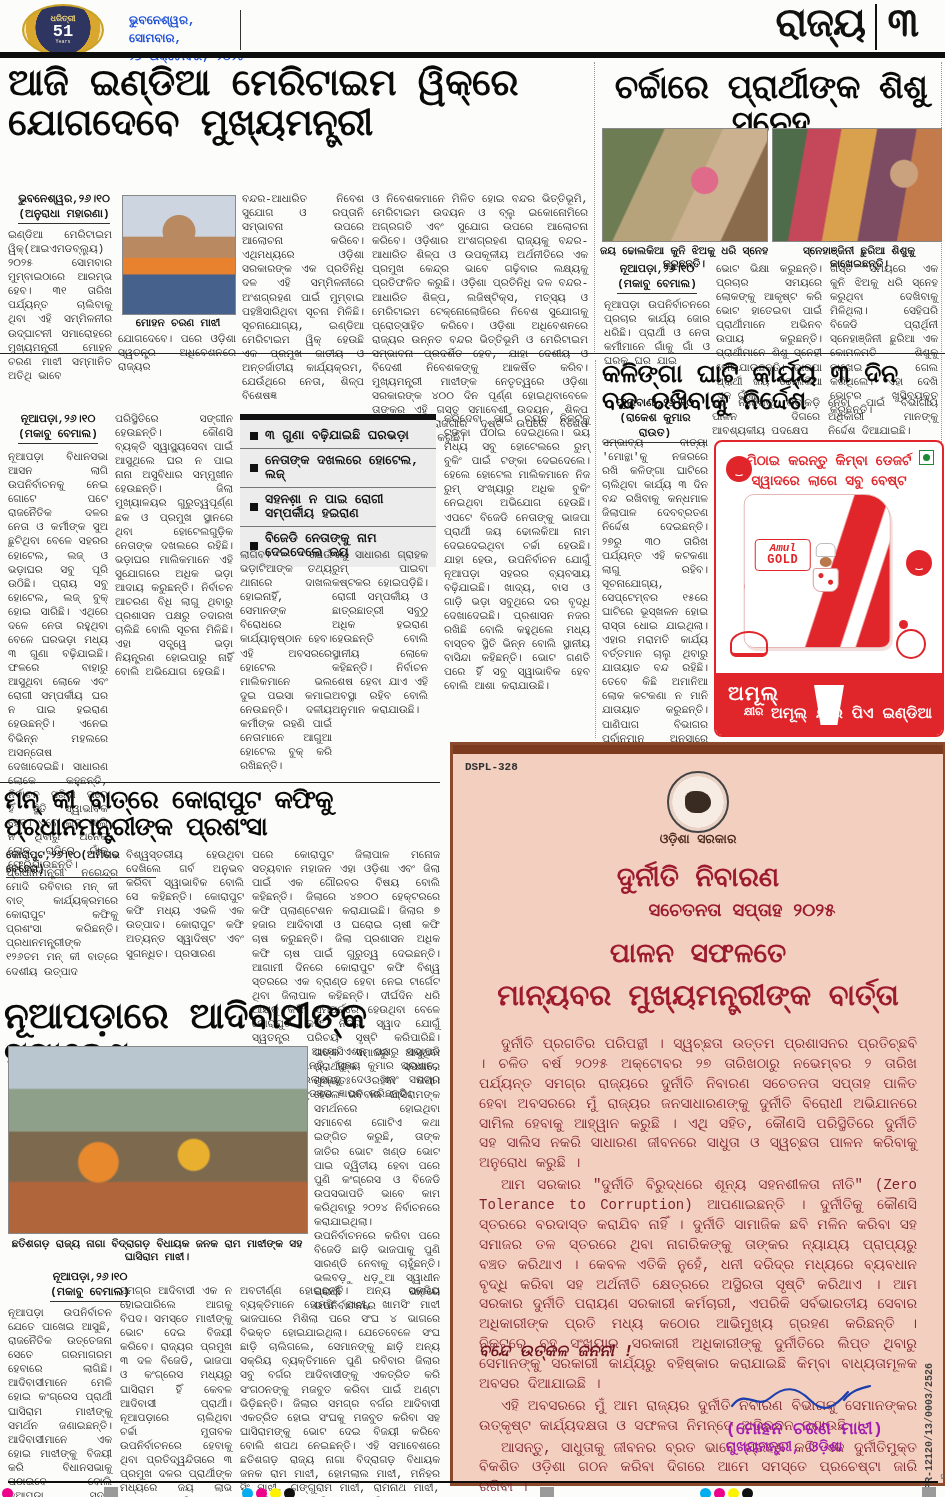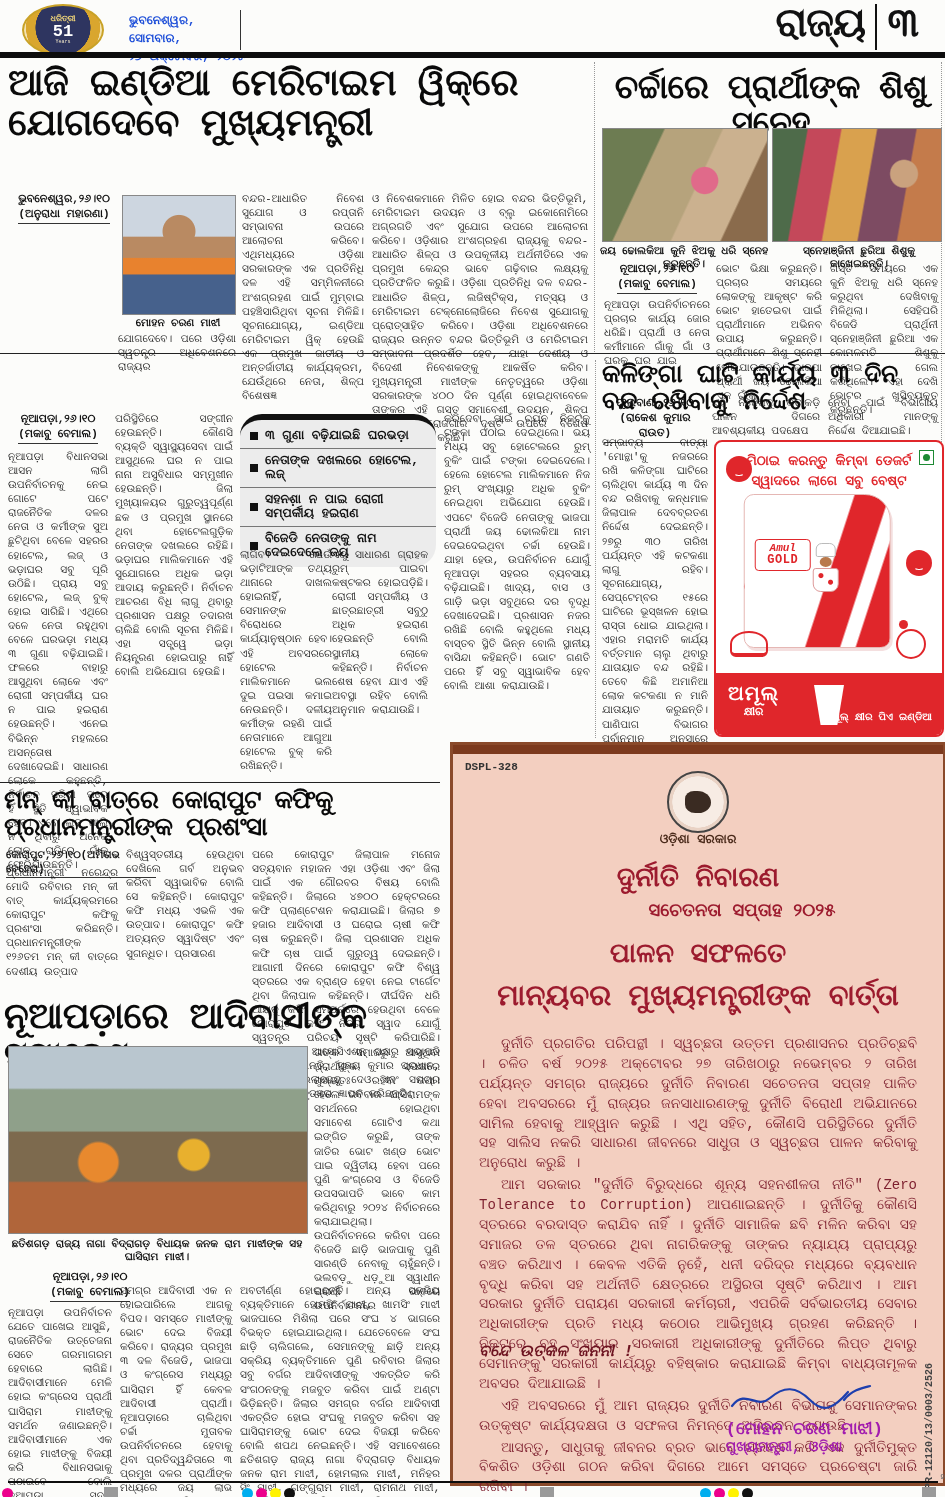--- a/index.html
+++ b/index.html
@@ -37,21 +37,21 @@
      radial-gradient(circle at 62% 46%,#e06a8a 0 11%,transparent 12%),
      linear-gradient(115deg,#6d7c52 0 28%,#b6a37c 29% 55%,#cbb18f 56% 78%,#8a6b4c 79%);}
   .ph-child2{background:
      radial-gradient(circle at 78% 40%,#caa27e 0 9%,transparent 10%),
      linear-gradient(100deg,#4e6b4a 0 18%,#c4485a 19% 36%,#d9a14e 37% 55%,#7d4b62 56% 76%,#c47b4b 77%);}
   .ph-rally{background:
      radial-gradient(circle at 30% 62%,#e8892e 0 8%,transparent 9%),
      radial-gradient(circle at 62% 58%,#e8b02e 0 7%,transparent 8%),
      linear-gradient(180deg,#b9c6cf 0 22%,#8fa08a 23% 45%,#7d6a4e 46% 72%,#b0653a 73%);}
   
-  .bbox{background:#ececec;border-top:6px solid #121212;padding:4px 0 2px 0;border-radius:22px;}
+  .bbox{background:#ececec;border-top:6px solid #121212;padding:4px 0 2px 0;}
   .bbox .bitem{display:flex;align-items:center;gap:7px;padding:5px 10px;border-bottom:1px solid #777;
     font-size:12.5px;font-weight:800;}
   .bbox .bitem:last-child{border-bottom:none;}
   .bsq{width:8px;height:8px;background:#111;flex:0 0 auto;}
   
   .amul{border:2px solid #e0262b;border-radius:8px;background:#fff;overflow:hidden;}
   .amul .tag{color:#e0262b;font-weight:800;font-size:13.5px;text-align:center;line-height:1.45;margin-top:10px;}
   .vegmark{position:absolute;right:8px;top:8px;width:13px;height:13px;border:1.5px solid #1d8a34;display:flex;align-items:center;justify-content:center;}
   .vegmark i{width:7px;height:7px;border-radius:50%;background:#1d8a34;}
   .smiley{position:absolute;width:26px;height:26px;border-radius:50%;background:#e0262b;color:#fff;
@@ -66,21 +66,21 @@
   .mascot{position:absolute;left:68px;top:48px;width:26px;height:52px;}
   .mascot .hat{width:18px;height:12px;background:#fff;border:1px solid #bbb;border-radius:6px 6px 2px 2px;margin:0 auto;}
   .mascot .face{width:12px;height:10px;background:#b9794c;border-radius:50%;margin:0 auto;}
   .mascot .dress{width:24px;height:22px;margin:1px auto 0;background:
       radial-gradient(circle at 30% 30%,#e0262b 0 2px,transparent 3px),
       radial-gradient(circle at 70% 60%,#e0262b 0 2px,transparent 3px),#fff;border:1px solid #d99;border-radius:3px 3px 8px 8px;}
   .amul-band{position:absolute;left:0;bottom:0;width:100%;height:62px;background:#e0262b;color:#fff;}
   .amul-band .bl{position:absolute;left:12px;top:10px;text-align:center;font-weight:800;}
   .amul-band .bl .b1{font-size:20px;letter-spacing:1px;}
   .amul-band .bl .b2{font-size:11px;}
-  .amul-band .br{position:absolute;right:10px;bottom:12px;font-size:10px;font-weight:800;}
+  .amul-band .br{position:absolute;right:10px;bottom:12px;font-size:15px;font-weight:800;}
   .milkdrop{position:absolute;left:50%;transform:translateX(-50%);bottom:10px;width:30px;height:40px;
     background:linear-gradient(#fff,#fff);clip-path:polygon(0 0,100% 0,78% 100%,22% 100%);}
   .deco-dot{position:absolute;width:9px;height:9px;border-radius:50%;background:#e0262b;}
   .deco-ring{position:absolute;border:2px solid #e0262b;border-radius:50%;}
   
   .gov{border:3px solid #8a4a2b;background:#f3cfc0;}
   .gov-topbar{position:absolute;left:0;top:0;width:100%;height:9px;background:#7c3a1e;}
   .gov-code{position:absolute;left:12px;top:16px;font-size:11px;font-weight:700;color:#333;}
   .gov-emblem{position:absolute;left:50%;transform:translateX(-50%);top:26px;width:58px;height:58px;border-radius:50%;
      border:2px solid #444;background:radial-gradient(circle at 50% 50%,#f7ece4 0 62%,#e9d2c4 63%);
@@ -120,20 +120,21 @@
   <div class="abs hdr-secrule"></div>
   <div class="abs hdr-page">୩</div>
   <div class="abs rule-thick"></div>
 
   <div class="abs headline" style="left:8px;top:66px;width:582px;font-size:37px;">ଆଜି ଇଣ୍ଡିଆ ମେରିଟାଇମ ୱିକ୍‌ରେ ଯୋଗଦେବେ ମୁଖ୍ୟମନ୍ତ୍ରୀ</div>
 
   <div class="abs dateline" style="left:8px;top:192px;width:112px;">
     <span>ଭୁବନେଶ୍ୱର,୨୬।୧୦</span><br>
     <span class="credit">(ଅନୁରାଧା ମହାରଣା)</span>
   </div>
+  <div class="abs col" style="left:8px;top:228px;width:104px;height:120px;">ଇଣ୍ଡିଆ ମେରିଟାଇମ ୱିକ୍(ଆଇଏମଡବ୍ଲ୍ୟୁ) ୨୦୨୫ ସୋମବାର ମୁମ୍ବାଇଠାରେ ଆରମ୍ଭ ହେବ। ୩୧ ତାରିଖ ପର୍ଯ୍ୟନ୍ତ ଚାଲିବାକୁ ଥିବା ଏହି ସମ୍ମିଳନୀର ଉଦ୍‌ଘାଟନୀ ସମାରୋହରେ ମୁଖ୍ୟମନ୍ତ୍ରୀ ମୋହନ ଚରଣ ମାଝୀ ସମ୍ମାନିତ ଅତିଥି ଭାବେ</div>
 
   <div class="abs photo ph-majhi" style="left:122px;top:195px;width:112px;height:118px;border:1px solid #888;"></div>
   <div class="abs caption" style="left:116px;top:317px;width:124px;">ମୋହନ ଚରଣ ମାଝୀ</div>
   <div class="abs col" style="left:118px;top:332px;width:118px;height:20px;">ଯୋଗଦେବେ। ପରେ ଓଡ଼ିଶା ସ୍ୱତନ୍ତ୍ର ଅଧିବେଶନରେ ରାଜ୍ୟର</div>
 
   <div class="abs col" style="left:242px;top:192px;width:122px;height:158px;">ବନ୍ଦର-ଆଧାରିତ ନିବେଶ ସୁଯୋଗ ଓ ରପ୍ତାନି ସମ୍ଭାବନା ଉପରେ ଆଲୋଚନା କରିବେ। ଏଥିମଧ୍ୟରେ ଓଡ଼ିଶା ସରକାରଙ୍କ ଏକ ପ୍ରତିନିଧି ଦଳ ଏହି ସମ୍ମିଳନୀରେ ଅଂଶଗ୍ରହଣ ପାଇଁ ମୁମ୍ବାଇ ପହଞ୍ଚିସାରିଥିବା ସୂଚନା ମିଳିଛି। ସୂଚନାଯୋଗ୍ୟ, ଇଣ୍ଡିଆ ମେରିଟାଇମ ୱିକ୍ ହେଉଛି ଏକ ପ୍ରମୁଖ ଜାତୀୟ ଓ ଅନ୍ତର୍ଜାତୀୟ କାର୍ଯ୍ୟକ୍ରମ, ଯେଉଁଥିରେ ନେତା, ଶିଳ୍ପ ବିଶେଷଜ୍ଞ</div>
   <div class="abs col" style="left:372px;top:192px;width:216px;height:158px;">ଓ ନିବେଶକମାନେ ମିଳିତ ହୋଇ ବନ୍ଦର ଭିତ୍ତିଭୂମି, ମେରିଟାଇମ ଉଦୟନ ଓ ବ୍ଲୁ ଇକୋନୋମିରେ ଅଗ୍ରଗତି ଏବଂ ସୁଯୋଗ ଉପରେ ଆଲୋଚନା କରିବେ। ଓଡ଼ିଶାର ଅଂଶଗ୍ରହଣ ରାଜ୍ୟକୁ ବନ୍ଦର-ଆଧାରିତ ଶିଳ୍ପ ଓ ଉପକୂଳୀୟ ଅର୍ଥନୀତିରେ ଏକ ପ୍ରମୁଖ କେନ୍ଦ୍ର ଭାବେ ଗଢ଼ିବାର ଲକ୍ଷ୍ୟକୁ ପ୍ରତିଫଳିତ କରୁଛି। ଓଡ଼ିଶା ପ୍ରତିନିଧି ଦଳ ବନ୍ଦର-ଆଧାରିତ ଶିଳ୍ପ, ଲଜିଷ୍ଟିକ୍ସ, ମତ୍ସ୍ୟ ଓ ମେରିଟାଇମ ଟେକ୍ନୋଲୋଜିରେ ନିବେଶ ସୁଯୋଗକୁ ପ୍ରୋତ୍ସାହିତ କରିବେ। ଓଡ଼ିଶା ଅଧିବେଶନରେ ରାଜ୍ୟର ଉନ୍ନତ ବନ୍ଦର ଭିତ୍ତିଭୂମି ଓ ମେରିଟାଇମ ସମ୍ଭାବନା ପ୍ରଦର୍ଶିତ ହେବ, ଯାହା ଦେଶୀୟ ଓ ବିଦେଶୀ ନିବେଶକଙ୍କୁ ଆକର୍ଷିତ କରିବ। ମୁଖ୍ୟମନ୍ତ୍ରୀ ମାଝୀଙ୍କ ନେତୃତ୍ୱରେ ଓଡ଼ିଶା ସରକାରଙ୍କ ୪୦୦ ଦିନ ପୂର୍ଣ୍ଣ ହୋଇଥିବାବେଳେ ତାଙ୍କର ଏହି ଗସ୍ତ ସମାବେଶୀ ଉଦୟନ, ଶିଳ୍ପ ବୃଦ୍ଧି ଓ ରୋଜଗାର ଦୃଷ୍ଟି ଉପରେ ବିଶେଷ ଗୁରୁତ୍ୱ ବହନ କରୁଛି।</div>
 
   <div class="abs vdot" style="left:594px;top:62px;height:290px;"></div>
   <div class="abs vdot" style="left:941px;top:62px;height:672px;"></div>

